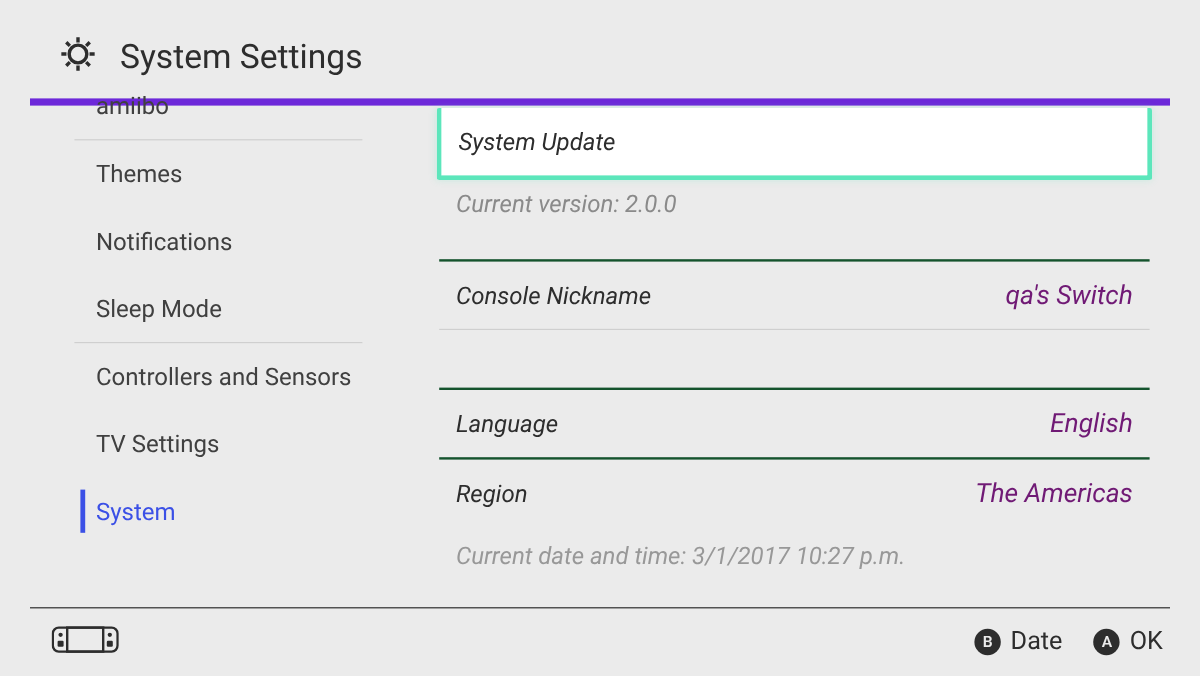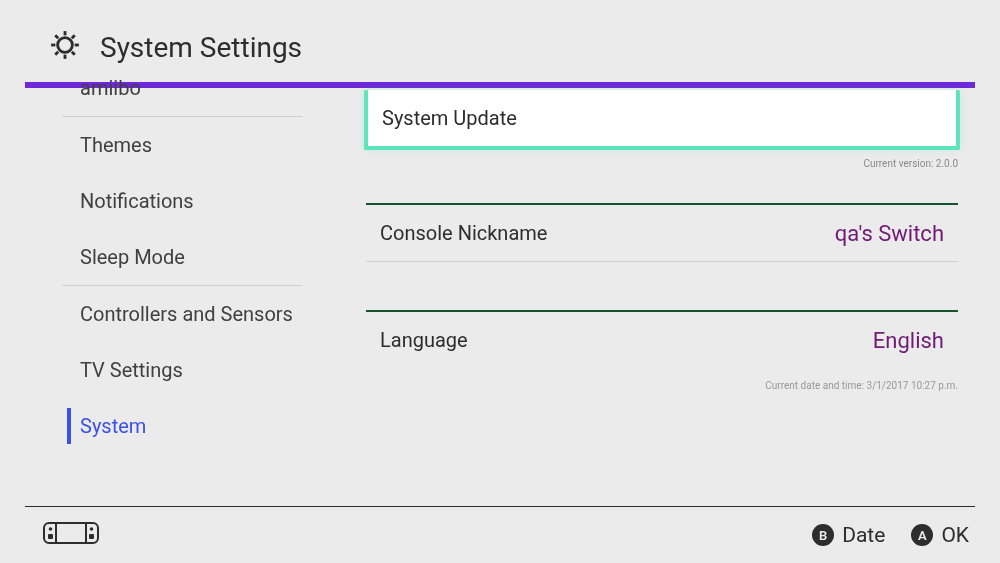--- a/index.html
+++ b/index.html
@@ -77,39 +77,39 @@
     margin-right: 28px;
   }
 
   
   .content {
     flex: 1;
     padding-top: 20px;
     padding-right: 42px;
     padding-left: 36px;
     overflow: hidden;
+    font-style: italic;
   }
   .row {
     display: flex;
     align-items: center;
     justify-content: space-between;
     height: 56px;
     border-top: 2px solid #14532d;
     padding: 0 14px;
     font-size: 20px;
     cursor: pointer;
   }
   .row:first-of-type { border-top: none; }
   .row .label { color: #2d2d2d; }
   .row .value { color: #701a75; font-size: 22px; }
   .subtext {
-    font-size: 10px;
+    font-size: 20px;
     color: #8a8a8a;
     margin: 8px 0 34px 14px;
-    text-align: right;
   }
   .gap {
     height: 48px;
     border-top: 1px solid #cfcfcf;
   }
   .highlighted {
     border: 4px solid #5ce6bb;
     border-radius: 2px;
     background: #fff;
     box-shadow: 0 0 6px rgba(92,230,187,0.25);
@@ -213,20 +213,24 @@
       <span class="label">Console Nickname</span>
       <span class="value">qa's Switch</span>
     </div>
 
     <div class="gap"></div>
 
     <div class="row">
       <span class="label">Language</span>
       <span class="value">English</span>
     </div>
+    <div class="row">
+      <span class="label">Region</span>
+      <span class="value">The Americas</span>
+    </div>
     <div class="subtext cut">Current date and time: 3/1/2017 10:27 p.m.</div>
 
   </div>
 </div>
 
 <div class="footer">
   <div class="footer-left">
     <span>
       <svg width="56" height="24" viewBox="0 0 56 24">
         <rect x="1" y="2" width="54" height="20" rx="5" ry="5" fill="none" stroke="#2d2d2d" stroke-width="2"></rect>

